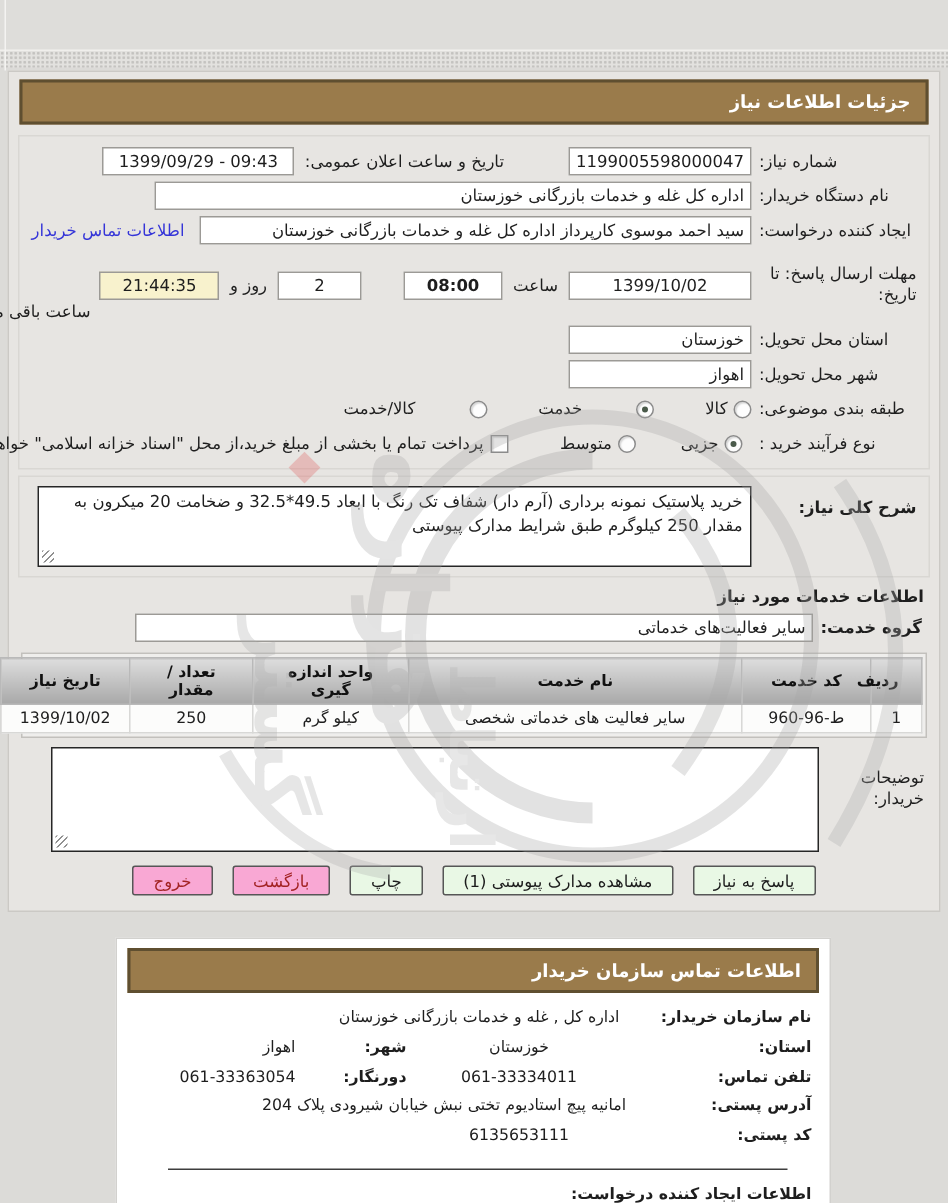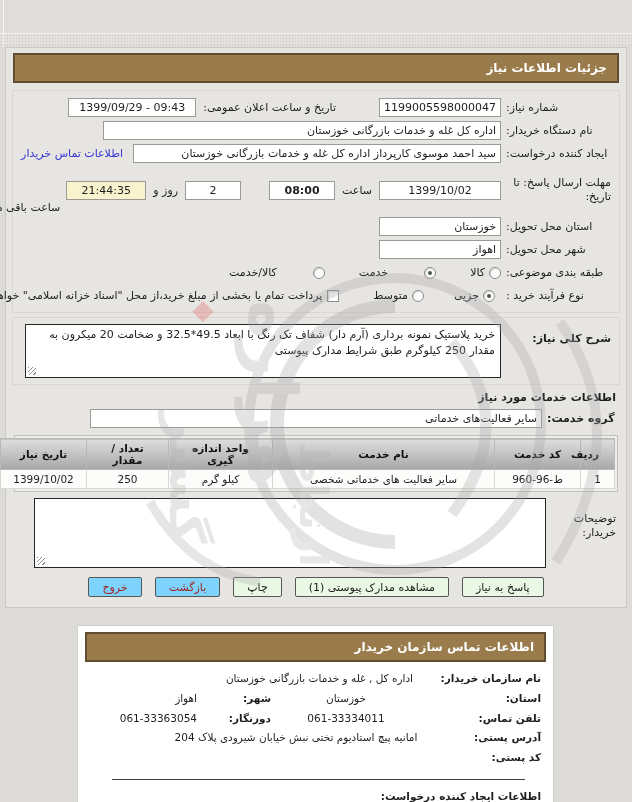--- a/index.html
+++ b/index.html
@@ -75,21 +75,21 @@
   th { background:linear-gradient(#dddddd,#a8a8a8); color:#111; font-weight:bold; font-size:10.5px;
        padding:3px 15px; border:1px solid #b9b9b9; }
   td { background:#fcfcfb; text-align:center; font-size:10.5px; padding:3px 2px; border:1px solid #d8d8d6; }
   .c-row  { width:34px; } .c-code { width:86px; } .c-name { width:222px; }
   .c-unit { width:104px; } .c-qty { width:82px; } .c-date { width:86px; }
 
   .btnrow { display:flex; flex-direction:row; justify-content:center; gap:13px; margin:9px 0 2px; }
   .btn { border:1px solid #565656; border-radius:2px; height:20px; padding:0 13px;
     display:flex; align-items:center; font-size:11px; cursor:pointer; white-space:nowrap; }
   .btn-green { background:#e9f8e5; color:#1b1b1b; }
-  .btn-red   { background:#7dd3fc; color:#a22323; }
+  .btn-red   { background:#f9a8d4; color:#a22323; }
 
   .card {
     direction:rtl;
     width:477px; margin:17px 78px 0 auto;
     background:#fff; border:1px solid #d2d1ce;
     padding:6px 6px 0 6px; height:246px; overflow:hidden;
   }
   .card .hdr { margin-bottom:9px; }
   .crow { display:flex; align-items:flex-start; margin:4px 6px; font-size:10.5px; line-height:1.5; }
   .clabel { flex:none; width:120px; font-weight:bold; text-align:right; }
@@ -251,20 +251,21 @@
     <span class="cvalc ltr">061-33334011</span>
     <span class="clabel2">دورنگار:</span>
     <span class="cval ltr">061-33363054</span>
   </div>
   <div class="crow">
     <span class="clabel">آدرس پستی:</span>
     <span class="cvalc240">امانیه پیچ استادیوم تختی نبش خیابان شیرودی پلاک 204</span>
   </div>
   <div class="crow">
     <span class="clabel">کد پستی:</span>
+    <span class="cvalc ltr">6135653111</span>
   </div>
 
   <div class="sep"></div>
 
   <div class="crow bold">اطلاعات ایجاد کننده درخواست:</div>
 
   <div class="crow">
     <span class="clabel">نام:</span>
     <span class="cval" style="padding-right:14px">سید احمد</span>
   </div>

